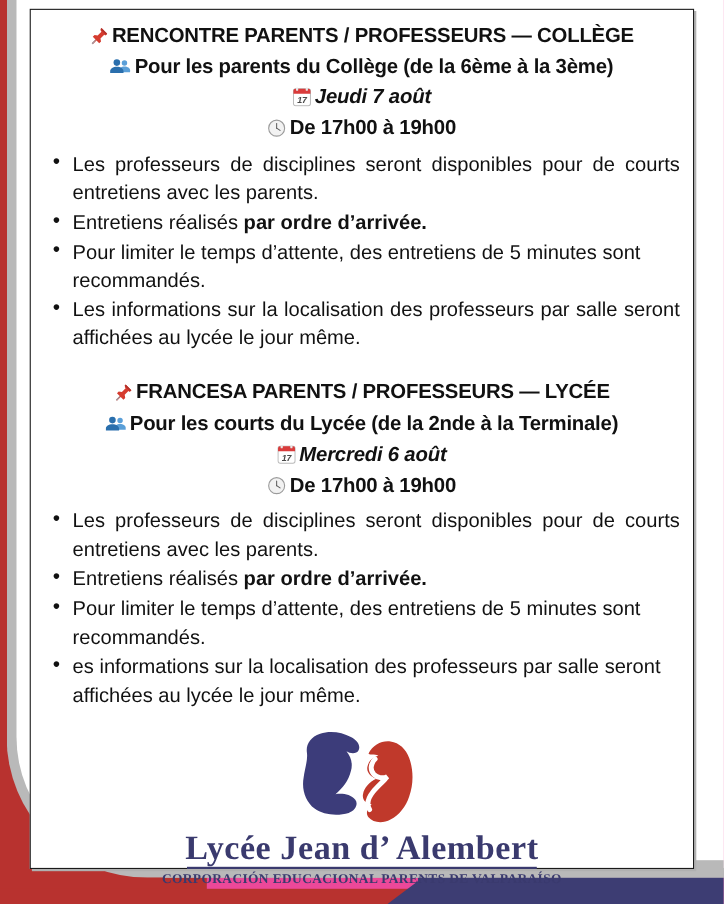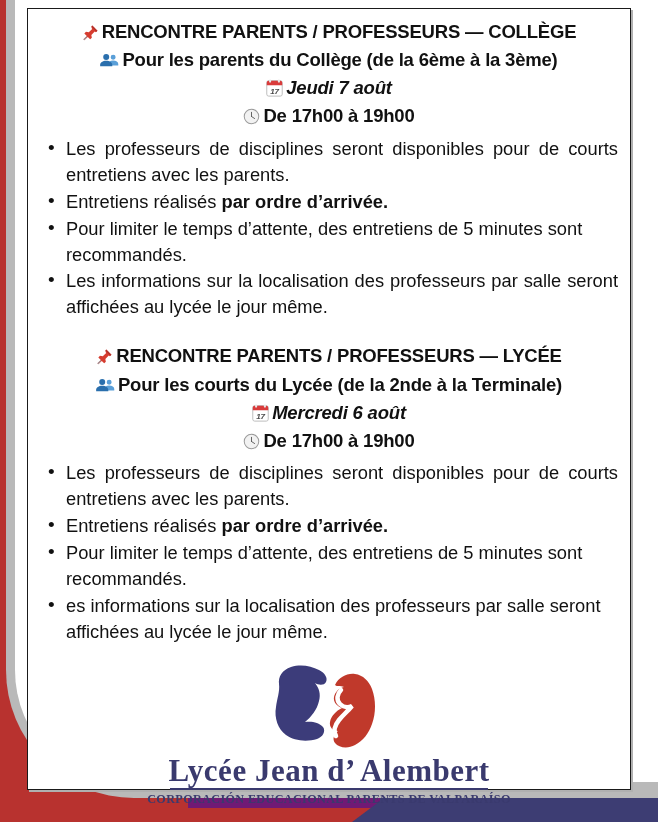--- a/index.html
+++ b/index.html
@@ -14,21 +14,21 @@
     height: 822px;
     overflow: hidden;
     font-family: "Liberation Sans", sans-serif;
     position: relative;
   }
 
   
   .page {
     position: absolute;
     inset: 0;
-    background: #701a75;
+    background: #ec4899;
   }
 
   
   .deco-red {
     position: absolute;
     left: -44px;
     bottom: -24px;
     width: 232px;
     height: 880px;
     background: #b8322f;
@@ -273,21 +273,21 @@
 
     <div>
 
       <div class="center-block hd hd-title">
         <span class="ico">
           <svg width="17" height="17" viewBox="0 0 24 24">
             <path d="M14.5 2.2 L21.8 9.5 L19.6 11.7 L18 10.6 L13.2 15.4 L13.9 19.4 L11.6 21.7 L8.1 18.2 L3.3 23 L2 21.7 L6.8 16.9 L3.3 13.4 L5.6 11.1 L9.6 11.8 L14.4 7 L13.3 5.4 Z" fill="#d63c2f"></path>
             <path d="M3.3 23 L2 21.7 L6.8 16.9 L7.4 17.5 Z" fill="#9aa4ad"></path>
             <path d="M14.5 2.2 L21.8 9.5 L20.3 11 L13 3.7 Z" fill="#b3312a"></path>
           </svg>
-        </span><span>RENCONTRE PARENTS / PROFESSEURS — LYCÉE</span>
+        </span><span>FRANCESA PARENTS / PROFESSEURS — LYCÉE</span>
       </div>
 
       <div class="center-block hd hd-sub">
         <span class="ico">
           <svg width="19" height="17" viewBox="0 0 26 22">
             <path d="M18 3.2a3.4 3.4 0 1 1 0 6.8 3.4 3.4 0 0 1 0-6.8z" fill="#5a9fd8"></path>
             <path d="M18 11c4 0 7 2.1 7 4.7V18h-14v-2.3C11 13.1 14 11 18 11z" fill="#5a9fd8"></path>
             <path d="M8.5 2a4.1 4.1 0 1 1 0 8.2 4.1 4.1 0 0 1 0-8.2z" fill="#2a6fad"></path>
             <path d="M8.5 11.2c4.7 0 8.3 2.5 8.3 5.6V19H0.2v-2.2c0-3.1 3.6-5.6 8.3-5.6z" fill="#2a6fad"></path>
           </svg>

